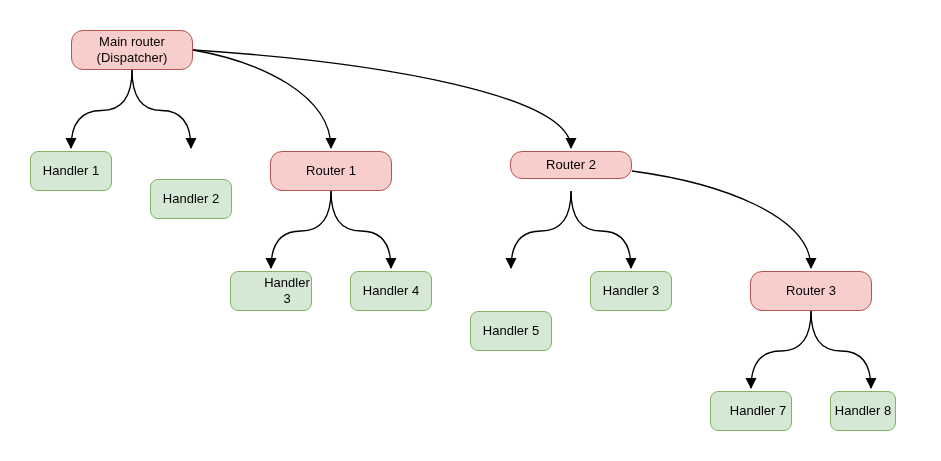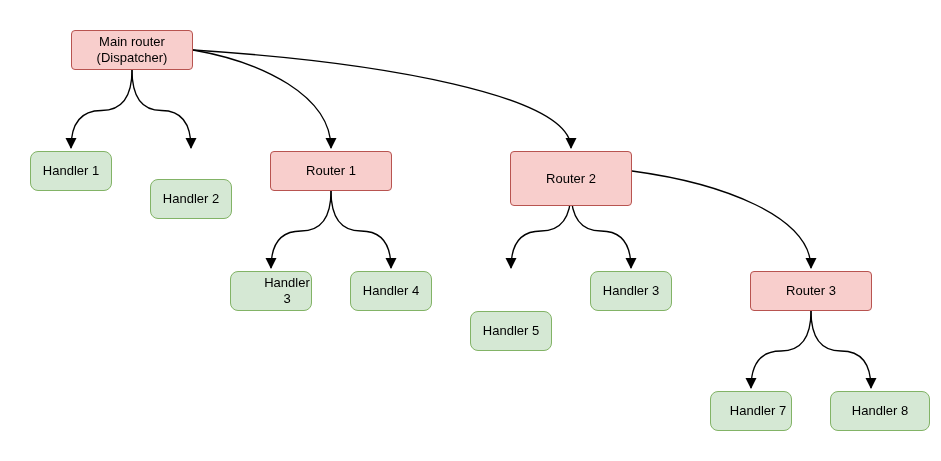--- a/index.html
+++ b/index.html
@@ -29,21 +29,21 @@
     justify-content: center;
     text-align: center;
     font-size: 13px;
     line-height: 16px;
     color: #000000;
   }
   .node .label { white-space: pre-line; }
   .node.router {
     background: #f8cecc;
     border: 1.4px solid #b85450;
-    border-radius: 4px;
+    border-radius: 12px;
   }
   .node.handler {
     background: #d5e8d4;
     border: 1.4px solid #82b366;
     border-radius: 8px;
   }
 </style>
 </head>
 <body>
 
@@ -75,38 +75,38 @@
       </div>
       <div class="node handler" style="left: 30px; top: 151px; width: 82px; height: 40px;">
         <span class="label">Handler 1</span>
       </div>
       <div class="node handler" style="left: 150px; top: 151px; width: 82px; height: 40px; margin-top: 28px;">
         <span class="label">Handler 2</span>
       </div>
       <div class="node router" style="left: 270px; top: 151px; width: 122px; height: 40px;">
         <span class="label">Router 1</span>
       </div>
-      <div class="node router" style="left: 510px; top: 151px; width: 122px; height: 55px;">
+      <div class="node router" style="left: 510px; top: 151px; width: 122px; height: 28px;">
         <span class="label">Router 2</span>
       </div>
       <div class="node handler" style="left: 230px; top: 271px; width: 82px; height: 40px; padding-left: 32px;">
         <span class="label">Handler 3</span>
       </div>
       <div class="node handler" style="left: 350px; top: 271px; width: 82px; height: 40px;">
         <span class="label">Handler 4</span>
       </div>
       <div class="node handler" style="left: 470px; top: 271px; width: 82px; height: 40px; margin-top: 40px;">
         <span class="label">Handler 5</span>
       </div>
       <div class="node handler" style="left: 590px; top: 271px; width: 82px; height: 40px;">
         <span class="label">Handler 3</span>
       </div>
       <div class="node router" style="left: 750px; top: 271px; width: 122px; height: 40px;">
         <span class="label">Router 3</span>
       </div>
       <div class="node handler" style="left: 710px; top: 391px; width: 82px; height: 40px; padding-left: 14px;">
         <span class="label">Handler 7</span>
       </div>
-      <div class="node handler" style="left: 830px; top: 391px; width: 100px; height: 40px;">
+      <div class="node handler" style="left: 830px; top: 391px; width: 66px; height: 40px;">
         <span class="label">Handler 8</span>
       </div>
     </div>
 </div>
 
 </body></html>

